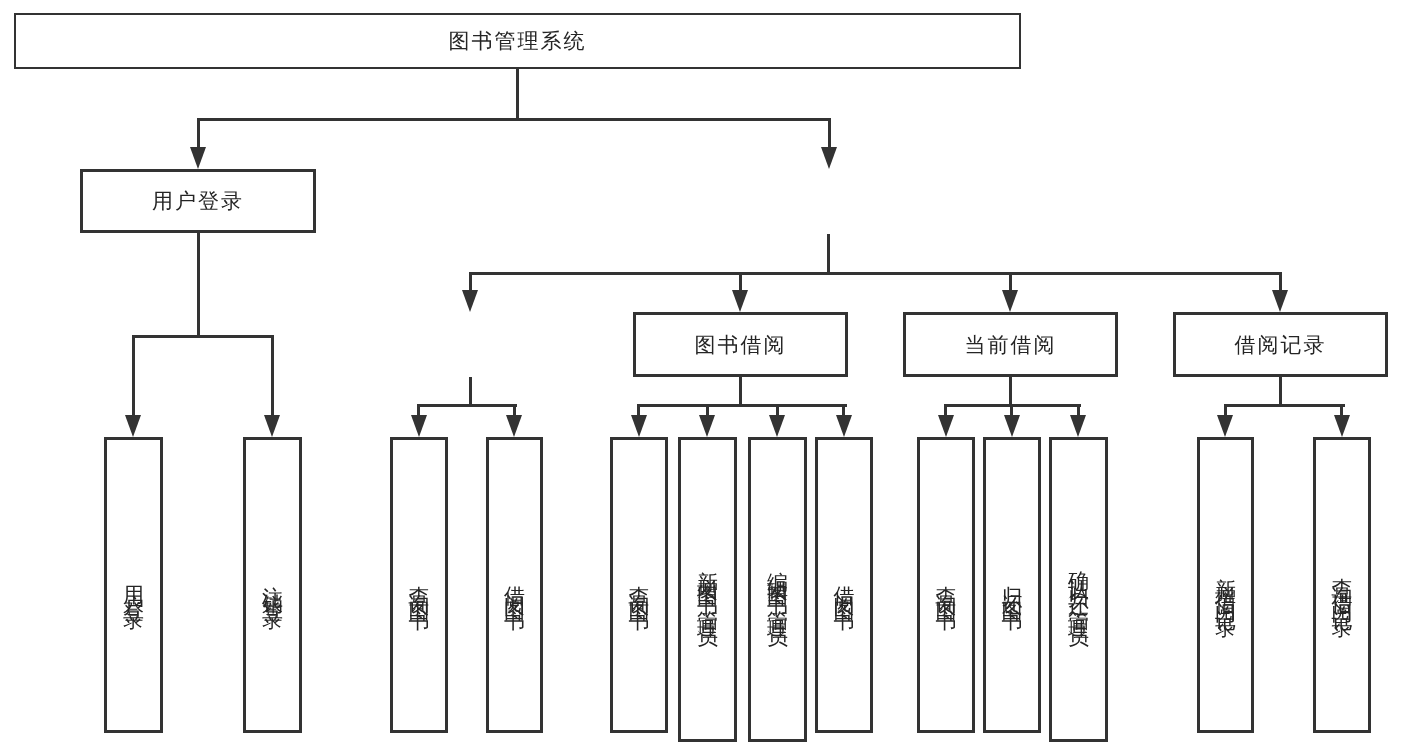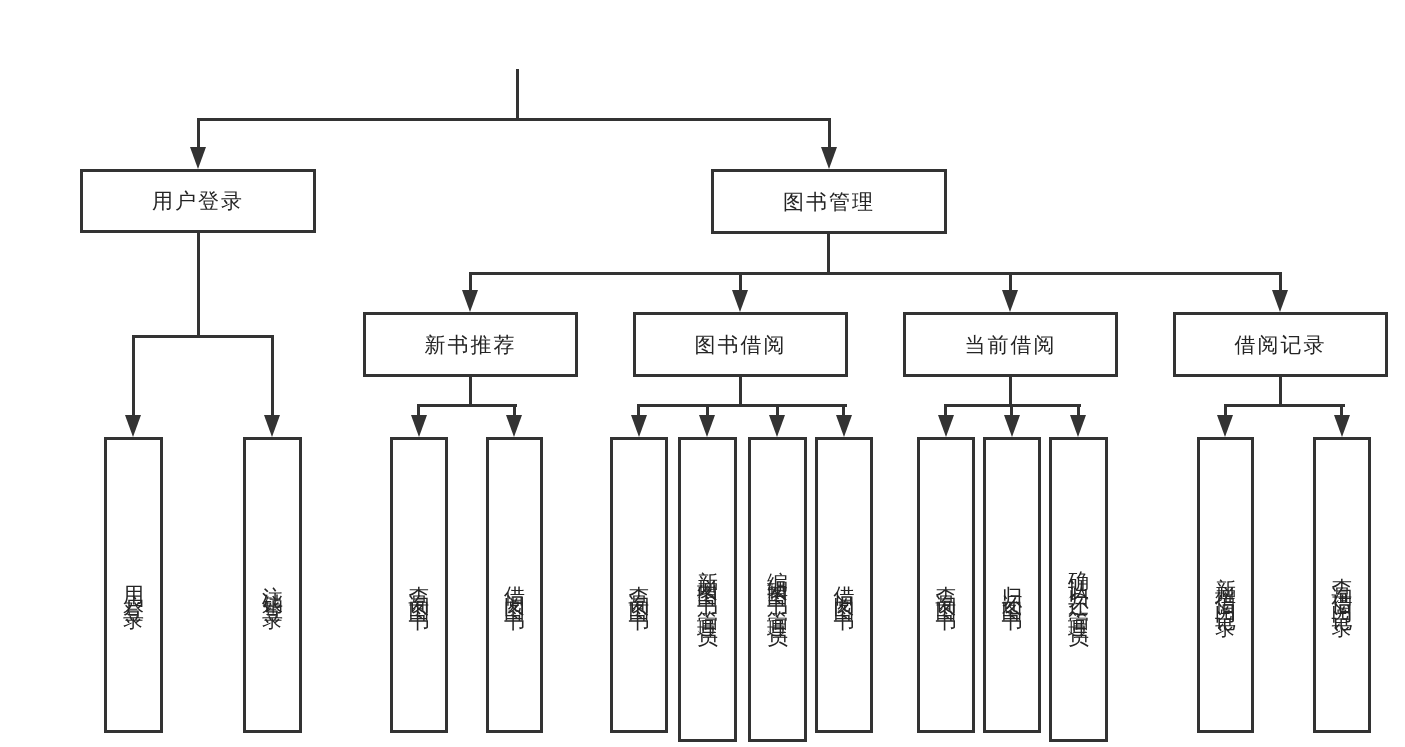--- a/index.html
+++ b/index.html
@@ -52,50 +52,49 @@
     color:#a8abb0;
     letter-spacing:1px;
     white-space:nowrap;
   }
 </style>
 </head>
 <body>
 
 <div class="canvas">
 
+  <div class="hnode root" style="left:14px; top:13px; width:1007px; height:56px;">图书管理系统</div>
 
   <div class="vl" style="left:516px; top:69px; height:52px;"></div>
   <div class="hl" style="left:197px; top:118px; width:634px;"></div>
   <div class="vl" style="left:197px; top:121px; height:28px;"></div>
   <div class="ar" style="left:190px; top:147px;"></div>
   <div class="vl" style="left:828px; top:121px; height:28px;"></div>
   <div class="ar" style="left:821px; top:147px;"></div>
 
   <div class="hnode" style="left:80px; top:169px; width:236px; height:64px;">用户登录</div>
-  <div class="hnode" style="left:711px; top:169px; width:236px; height:65px;">图书管理</div>
 
   <div class="vl" style="left:197px; top:233px; height:102px;"></div>
   <div class="hl" style="left:132px; top:335px; width:142px;"></div>
   <div class="vl" style="left:132px; top:335px; height:82px;"></div>
   <div class="ar" style="left:125px; top:415px;"></div>
   <div class="vl" style="left:271px; top:335px; height:82px;"></div>
   <div class="ar" style="left:264px; top:415px;"></div>
 
   <div class="vl" style="left:827px; top:234px; height:41px;"></div>
   <div class="hl" style="left:469px; top:272px; width:813px;"></div>
   <div class="vl" style="left:469px;  top:272px; height:20px;"></div>
   <div class="ar" style="left:462px;  top:290px;"></div>
   <div class="vl" style="left:739px;  top:272px; height:20px;"></div>
   <div class="ar" style="left:732px;  top:290px;"></div>
   <div class="vl" style="left:1009px; top:272px; height:20px;"></div>
   <div class="ar" style="left:1002px; top:290px;"></div>
   <div class="vl" style="left:1279px; top:272px; height:20px;"></div>
   <div class="ar" style="left:1272px; top:290px;"></div>
 
-  <div class="hnode" style="left:363px; top:312px; width:215px; height:65px;">新书推荐</div>
   <div class="hnode" style="left:633px; top:312px; width:215px; height:65px;">图书借阅</div>
   <div class="hnode" style="left:903px; top:312px; width:215px; height:65px;">当前借阅</div>
   <div class="hnode" style="left:1173px; top:312px; width:215px; height:65px;">借阅记录</div>
 
   <div class="vl" style="left:469px; top:377px; height:30px;"></div>
   <div class="hl" style="left:417px; top:404px; width:100px;"></div>
   <div class="vl" style="left:417px; top:404px; height:13px;"></div>
   <div class="ar" style="left:411px; top:415px;"></div>
   <div class="vl" style="left:513px; top:404px; height:13px;"></div>
   <div class="ar" style="left:506px; top:415px;"></div>

